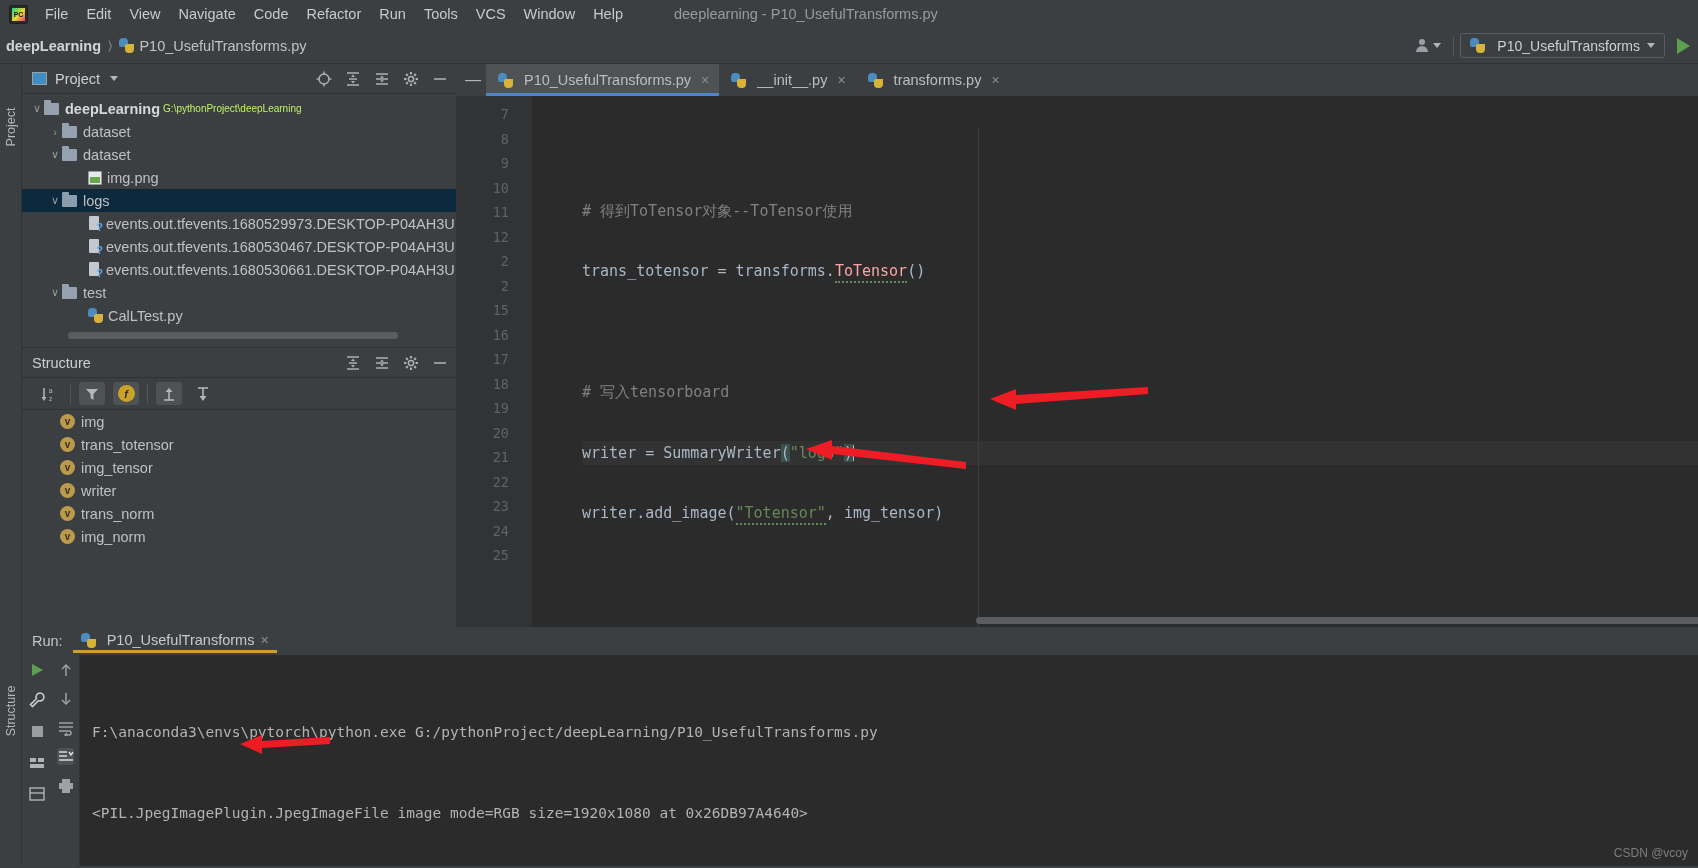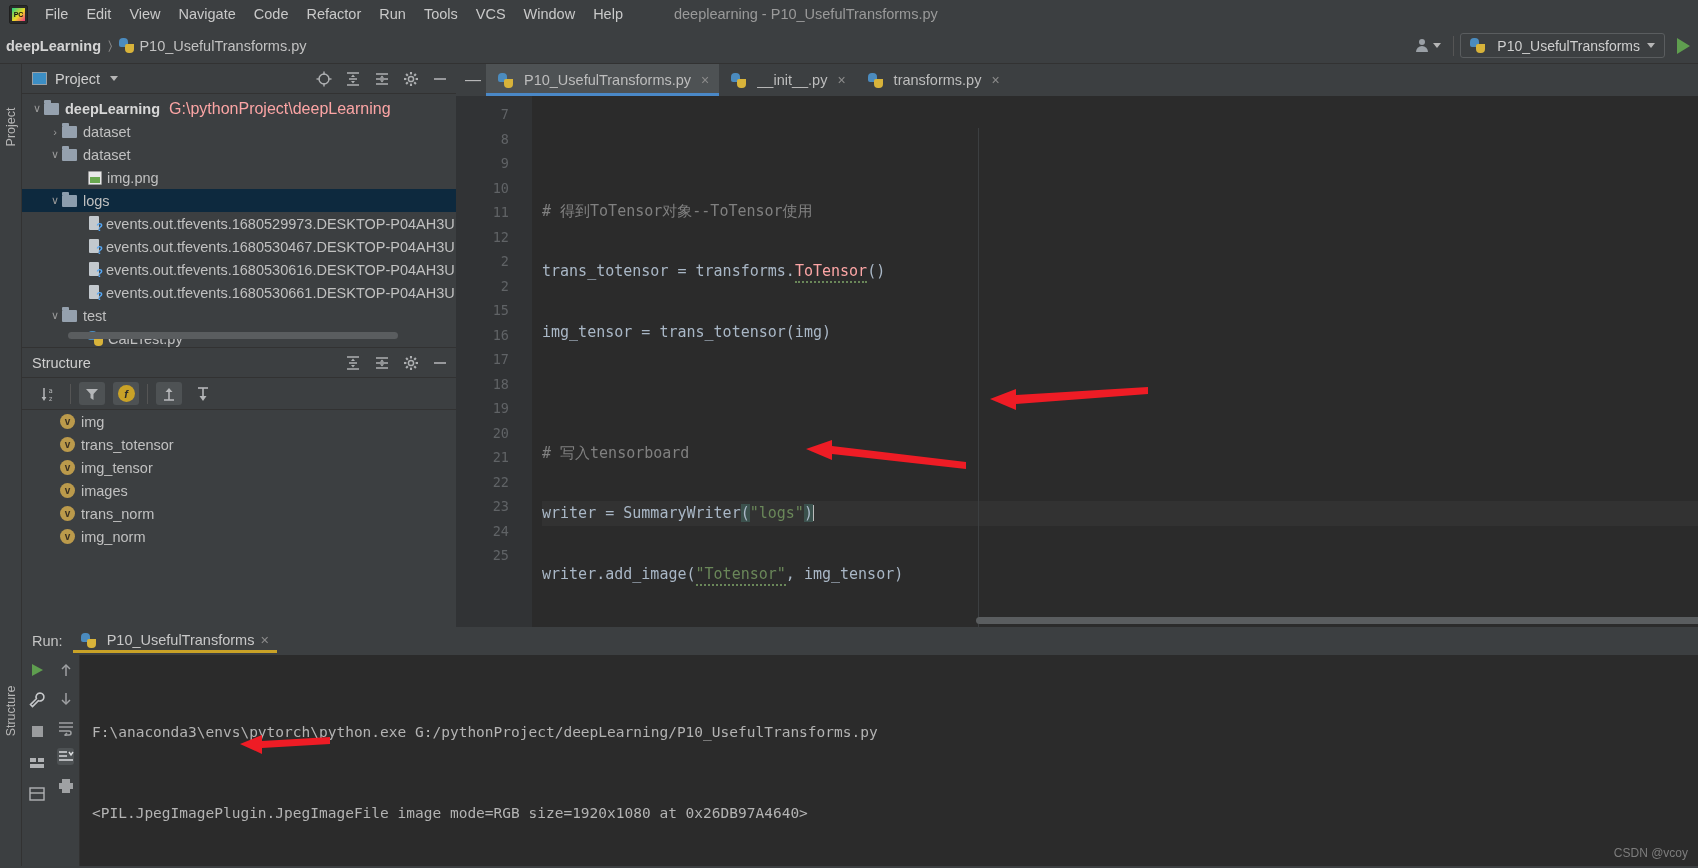--- a/index.html
+++ b/index.html
@@ -115,21 +115,21 @@
     width:14px; flex:none; color:#9a9a9a; font-size:11px; text-align:center;
   }
   .folder {
     width:15px; height:12px; background:#a9b7c6; flex:none; margin-right:6px; border-radius:1px;
     position:relative; opacity:.82;
   }
   .folder::before {
     content:""; position:absolute; left:0; top:-3px; width:7px; height:3px; background:#a9b7c6; border-radius:1px 1px 0 0;
   }
   .tlabel.bold { font-weight:bold; color:#d7d7d7; }
-  .tpath { color:#fca5a5; margin-left:9px; font-size:16px; }
+  .tpath { color:#bef264; margin-left:3px; font-size:10px; }
   .img-icon {
     width:14px; height:14px; flex:none; margin-right:5px; background:#e8e8e8; border:1px solid #9b9b9b;
     position:relative; border-radius:1px;
   }
   .img-icon::after {
     content:""; position:absolute; left:1px; bottom:1px; width:10px; height:6px; background:#6aa84f;
   }
   .file-q {
     width:14px; height:15px; flex:none; margin-right:4px; position:relative;
   }
@@ -186,21 +186,21 @@
   .code-area { position:absolute; left:0; top:32px; width:1242px; height:531px; background:#2b2b2b; display:flex; }
   .gutter {
     width: 62px; background:#313335; flex:none; padding-top: 6px; text-align:right;
     font-family: "DejaVu Sans Mono", monospace; font-size:13.5px; color:#606366;
   }
   .gutter div { height: 24.5px; line-height: 24.5px; padding-right: 9px; }
   .codecol {
     flex:1; position:relative; padding-top:6px; padding-left: 10px;
     font-family: "DejaVu Sans Mono", monospace; font-size:15px; white-space:pre; overflow:hidden;
   }
-  .cline { height:24.5px; line-height:24.5px; color:#a9b7c6; }
+  .cline { height:24.5px; line-height:24.5px; color:#a9b7c6;margin-left:40px; }
   .cline.hl { background:#323232; }
   .fn  { color:#fca5a5; }
   .str { color:#6a8759; }
   .cmt { color:#808080; }
   .plain { color:#a9b7c6; }
   .brmatch { background:#3b514d; }
   .caret { display:inline-block; width:1.5px; height:16px; background:#bbbbbb; vertical-align:-3px; }
   .wavy { border-bottom: 2px dotted #6a8759; padding-bottom:1px; }
   .editor-vgrip {
     position:absolute; left:522px; top:32px; width:1px; height:531px; background:#3c3f41;
@@ -366,24 +366,20 @@
       <div class="tnode" style="padding-left:66px">
         <span class="file-q"></span>
         <span class="tlabel">events.out.tfevents.1680529973.DESKTOP-P04AH3U</span>
       </div>
       <div class="tnode" style="padding-left:66px">
         <span class="file-q"></span>
         <span class="tlabel">events.out.tfevents.1680530467.DESKTOP-P04AH3U</span>
       </div>
       <div class="tnode" style="padding-left:66px">
         <span class="file-q"></span>
-        <span class="tlabel">events.out.tfevents.1680530616.DESKTOP-P04AH3U</span>
-      </div>
-      <div class="tnode" style="padding-left:66px">
-        <span class="file-q"></span>
         <span class="tlabel">events.out.tfevents.1680530661.DESKTOP-P04AH3U</span>
       </div>
       <div class="tnode" style="padding-left:26px">
         <span class="chev">∨</span>
         <span class="folder"></span>
         <span class="tlabel">test</span>
       </div>
       <div class="tnode" style="padding-left:66px">
         <span class="py-icon"></span>
         <span class="tlabel">CalLTest.py</span>
@@ -472,21 +468,21 @@
       <div class="sitem">
         <span class="vbadge">v</span>
         <span>trans_totensor</span>
       </div>
       <div class="sitem">
         <span class="vbadge">v</span>
         <span>img_tensor</span>
       </div>
       <div class="sitem">
         <span class="vbadge">v</span>
-        <span>images</span>
+        <span>writer</span>
       </div>
       <div class="sitem">
         <span class="vbadge">v</span>
         <span>trans_norm</span>
       </div>
       <div class="sitem">
         <span class="vbadge">v</span>
         <span>img_norm</span>
       </div>
     </div>
@@ -533,21 +529,20 @@
         <div>23</div>
         <div>24</div>
         <div>25</div>
       </div>
       <div class="fold-stripe"></div>
 
       <div class="codecol" style="margin-left:14px">
         <div class="cline"></div>
         <div class="cline"><span class="cmt"># 得到ToTensor对象--ToTensor使用</span></div>
         <div class="cline"><span class="plain">trans_totensor</span><span class="plain"> = </span><span class="plain">transforms.</span><span class="fn wavy">ToTensor</span><span class="plain">()</span></div>
-        <div class="cline"><span class="plain">img_tensor = trans_totensor(img)</span></div>
         <div class="cline"></div>
         <div class="cline"><span class="cmt"># 写入tensorboard</span></div>
         <div class="cline hl"><span class="plain">writer = SummaryWriter</span><span class="brmatch">(</span><span class="str">"logs"</span><span class="brmatch">)</span><span class="caret"></span></div>
         <div class="cline"><span class="plain">writer.add_image(</span><span class="str wavy">"Totensor"</span><span class="plain">, img_tensor)</span></div>
         
         
         
         
         
         

